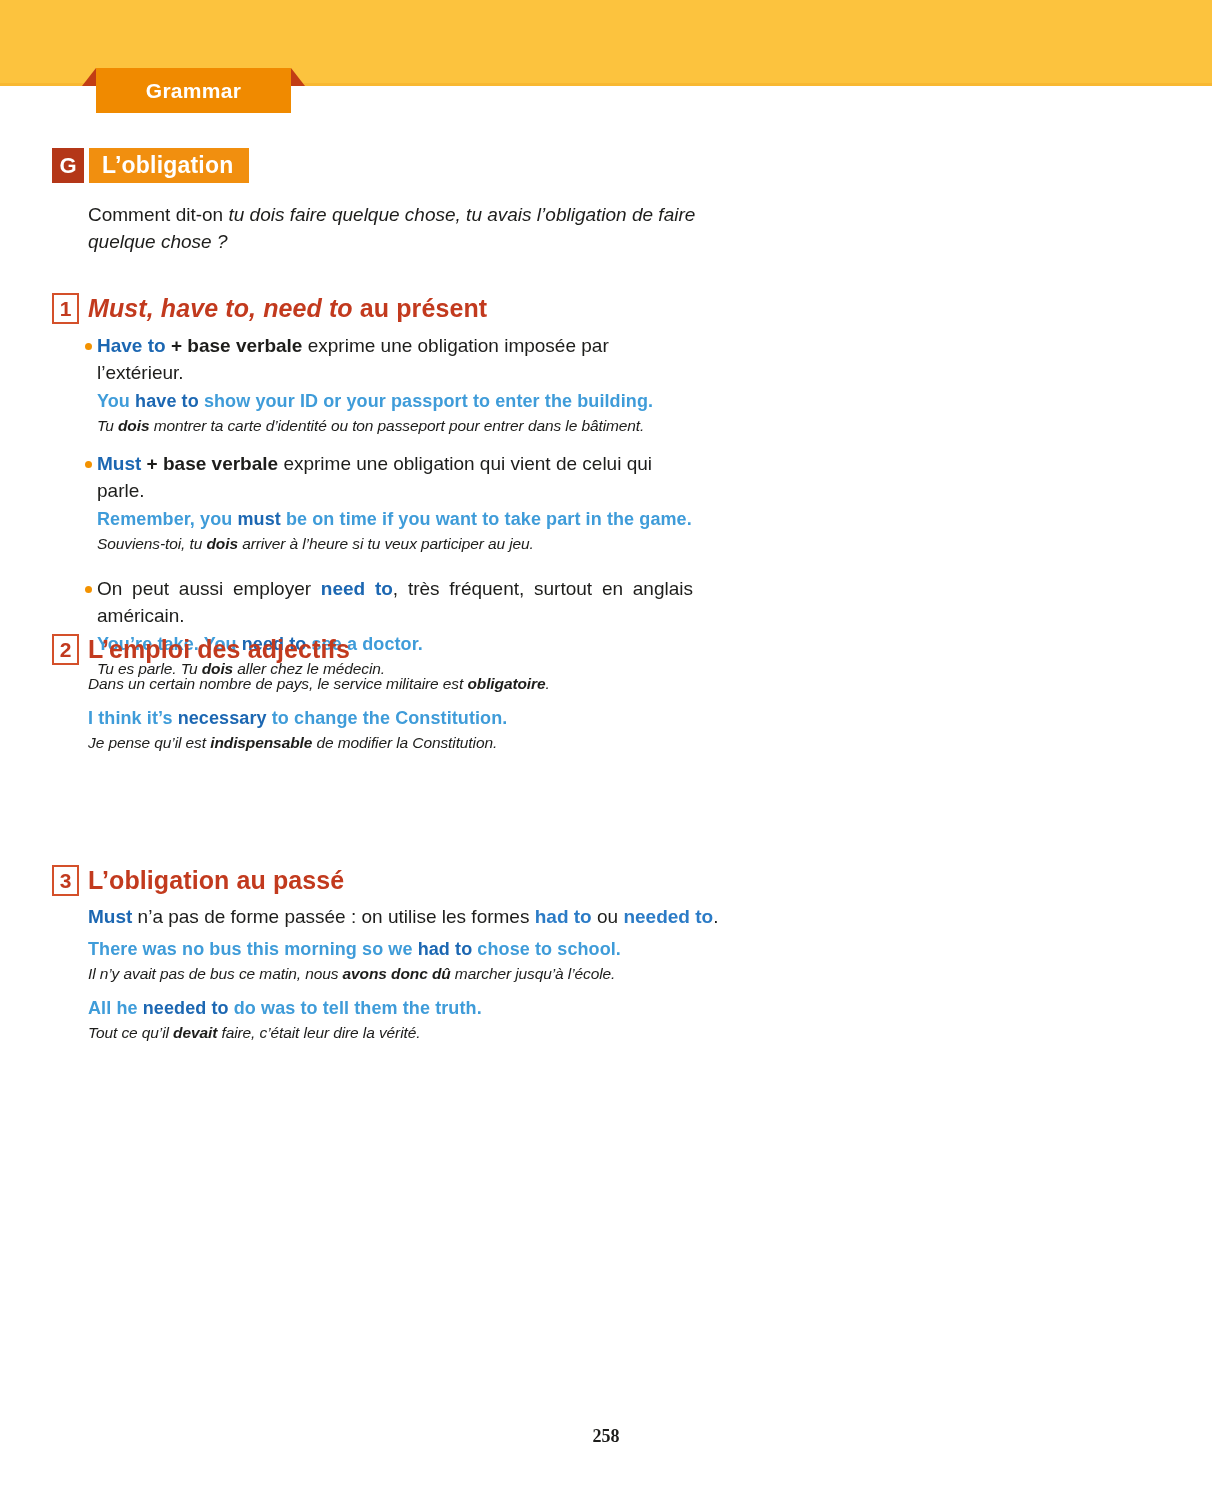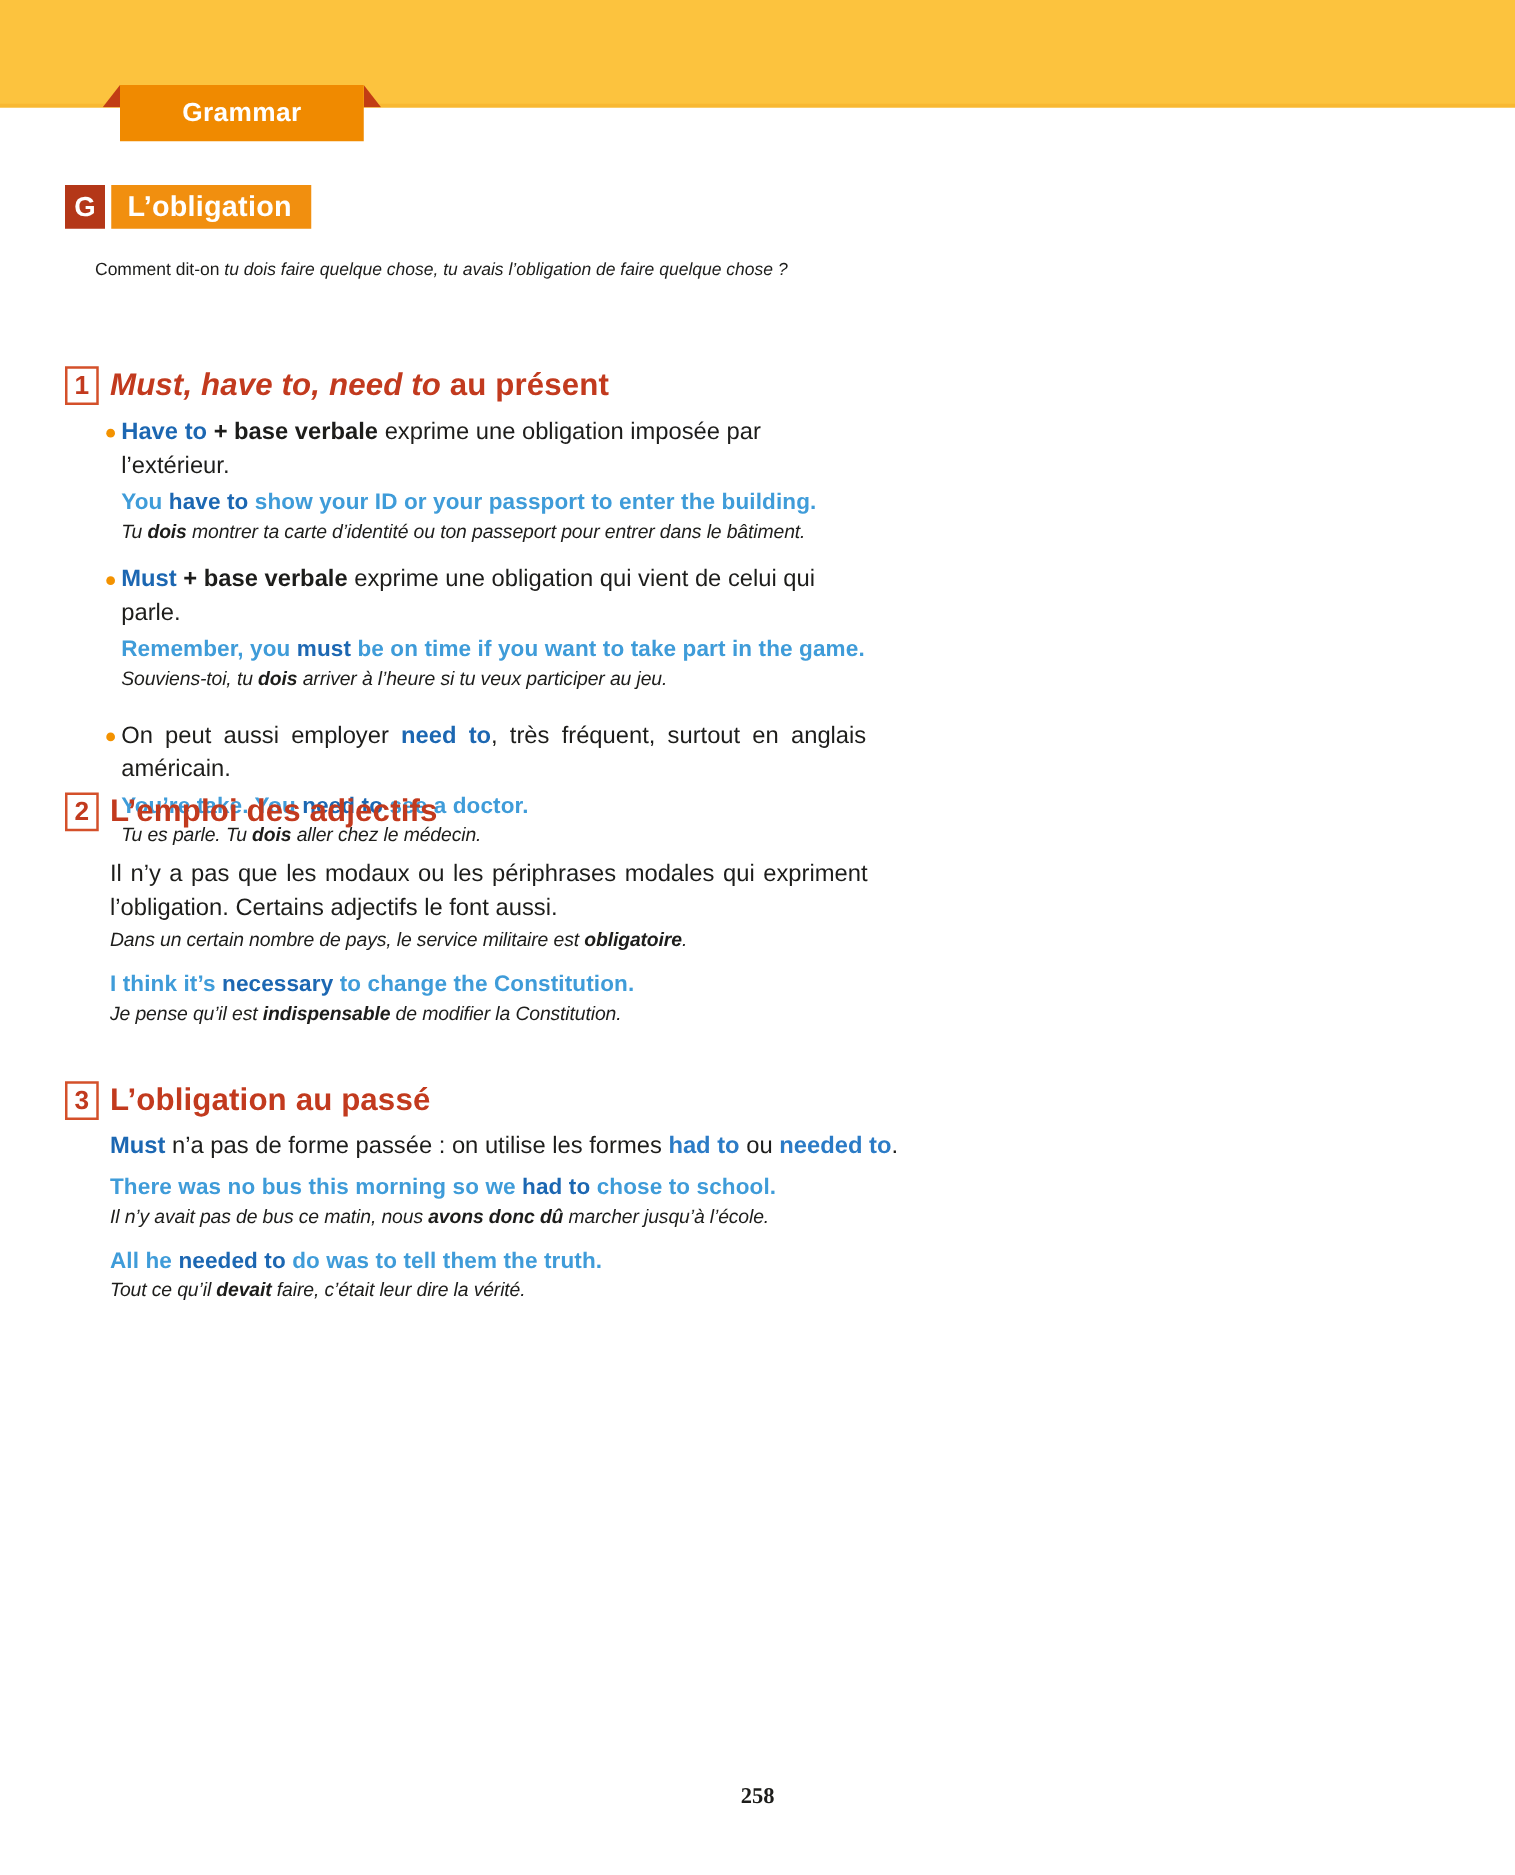--- a/index.html
+++ b/index.html
@@ -51,22 +51,22 @@
     color:#fff;font-size:22px;font-weight:700;
     display:flex;align-items:center;justify-content:center;
   }
   .lesson-title{
     background:var(--title-orange);
     color:#fff;font-size:23px;font-weight:700;
     display:flex;align-items:center;
     padding:0 16px 0 13px;letter-spacing:.2px;
   }
   .intro{
-    position:absolute;left:76px;top:202px;width:615px;
-    font-size:14px;line-height:26.5px;
+    position:absolute;left:88px;top:202px;width:615px;
+    font-size:19px;line-height:26.5px;
   }
   .section{position:absolute;left:52px;width:648px;}
   #section-1{top:293px;}
   #section-2{top:634px;}
   #section-3{top:865px;}
   .sec-head{display:flex;align-items:center;gap:9px;}
   .num-box{
     width:27px;height:31px;flex:0 0 27px;
     border:2px solid var(--head-border);
     color:var(--head-red);font-size:21px;font-weight:700;
@@ -169,21 +169,20 @@
 </div>
 
 <div class="section" id="section-2">
   <div class="sec-head">
     <div class="num-box">
       <span>2</span>
     </div>
     <h2 class="sec-title"><span class="s-r">L’emploi des adjectifs</span></h2>
   </div>
   <div class="sec-body">
-    <p class="body-text justify"><span class="s-r">Il n’y a pas que les modaux ou les périphrases modales qui expriment l’obligation. Certains adjectifs le font aussi.</span></p>
     <p class="translation"><span class="s-r">Dans un certain nombre de pays, le service militaire est </span><span class="s-b">obligatoire</span><span class="s-r">.</span></p>
     <p class="example"><span class="s-r">I think it’s </span><span class="s-db">necessary</span><span class="s-r"> to change the Constitution.</span></p>
     <p class="translation"><span class="s-r">Je pense qu’il est </span><span class="s-b">indispensable</span><span class="s-r"> de modifier la Constitution.</span></p>
   </div>
 </div>
 
 <div class="section" id="section-3">
   <div class="sec-head">
     <div class="num-box">
       <span>3</span>

